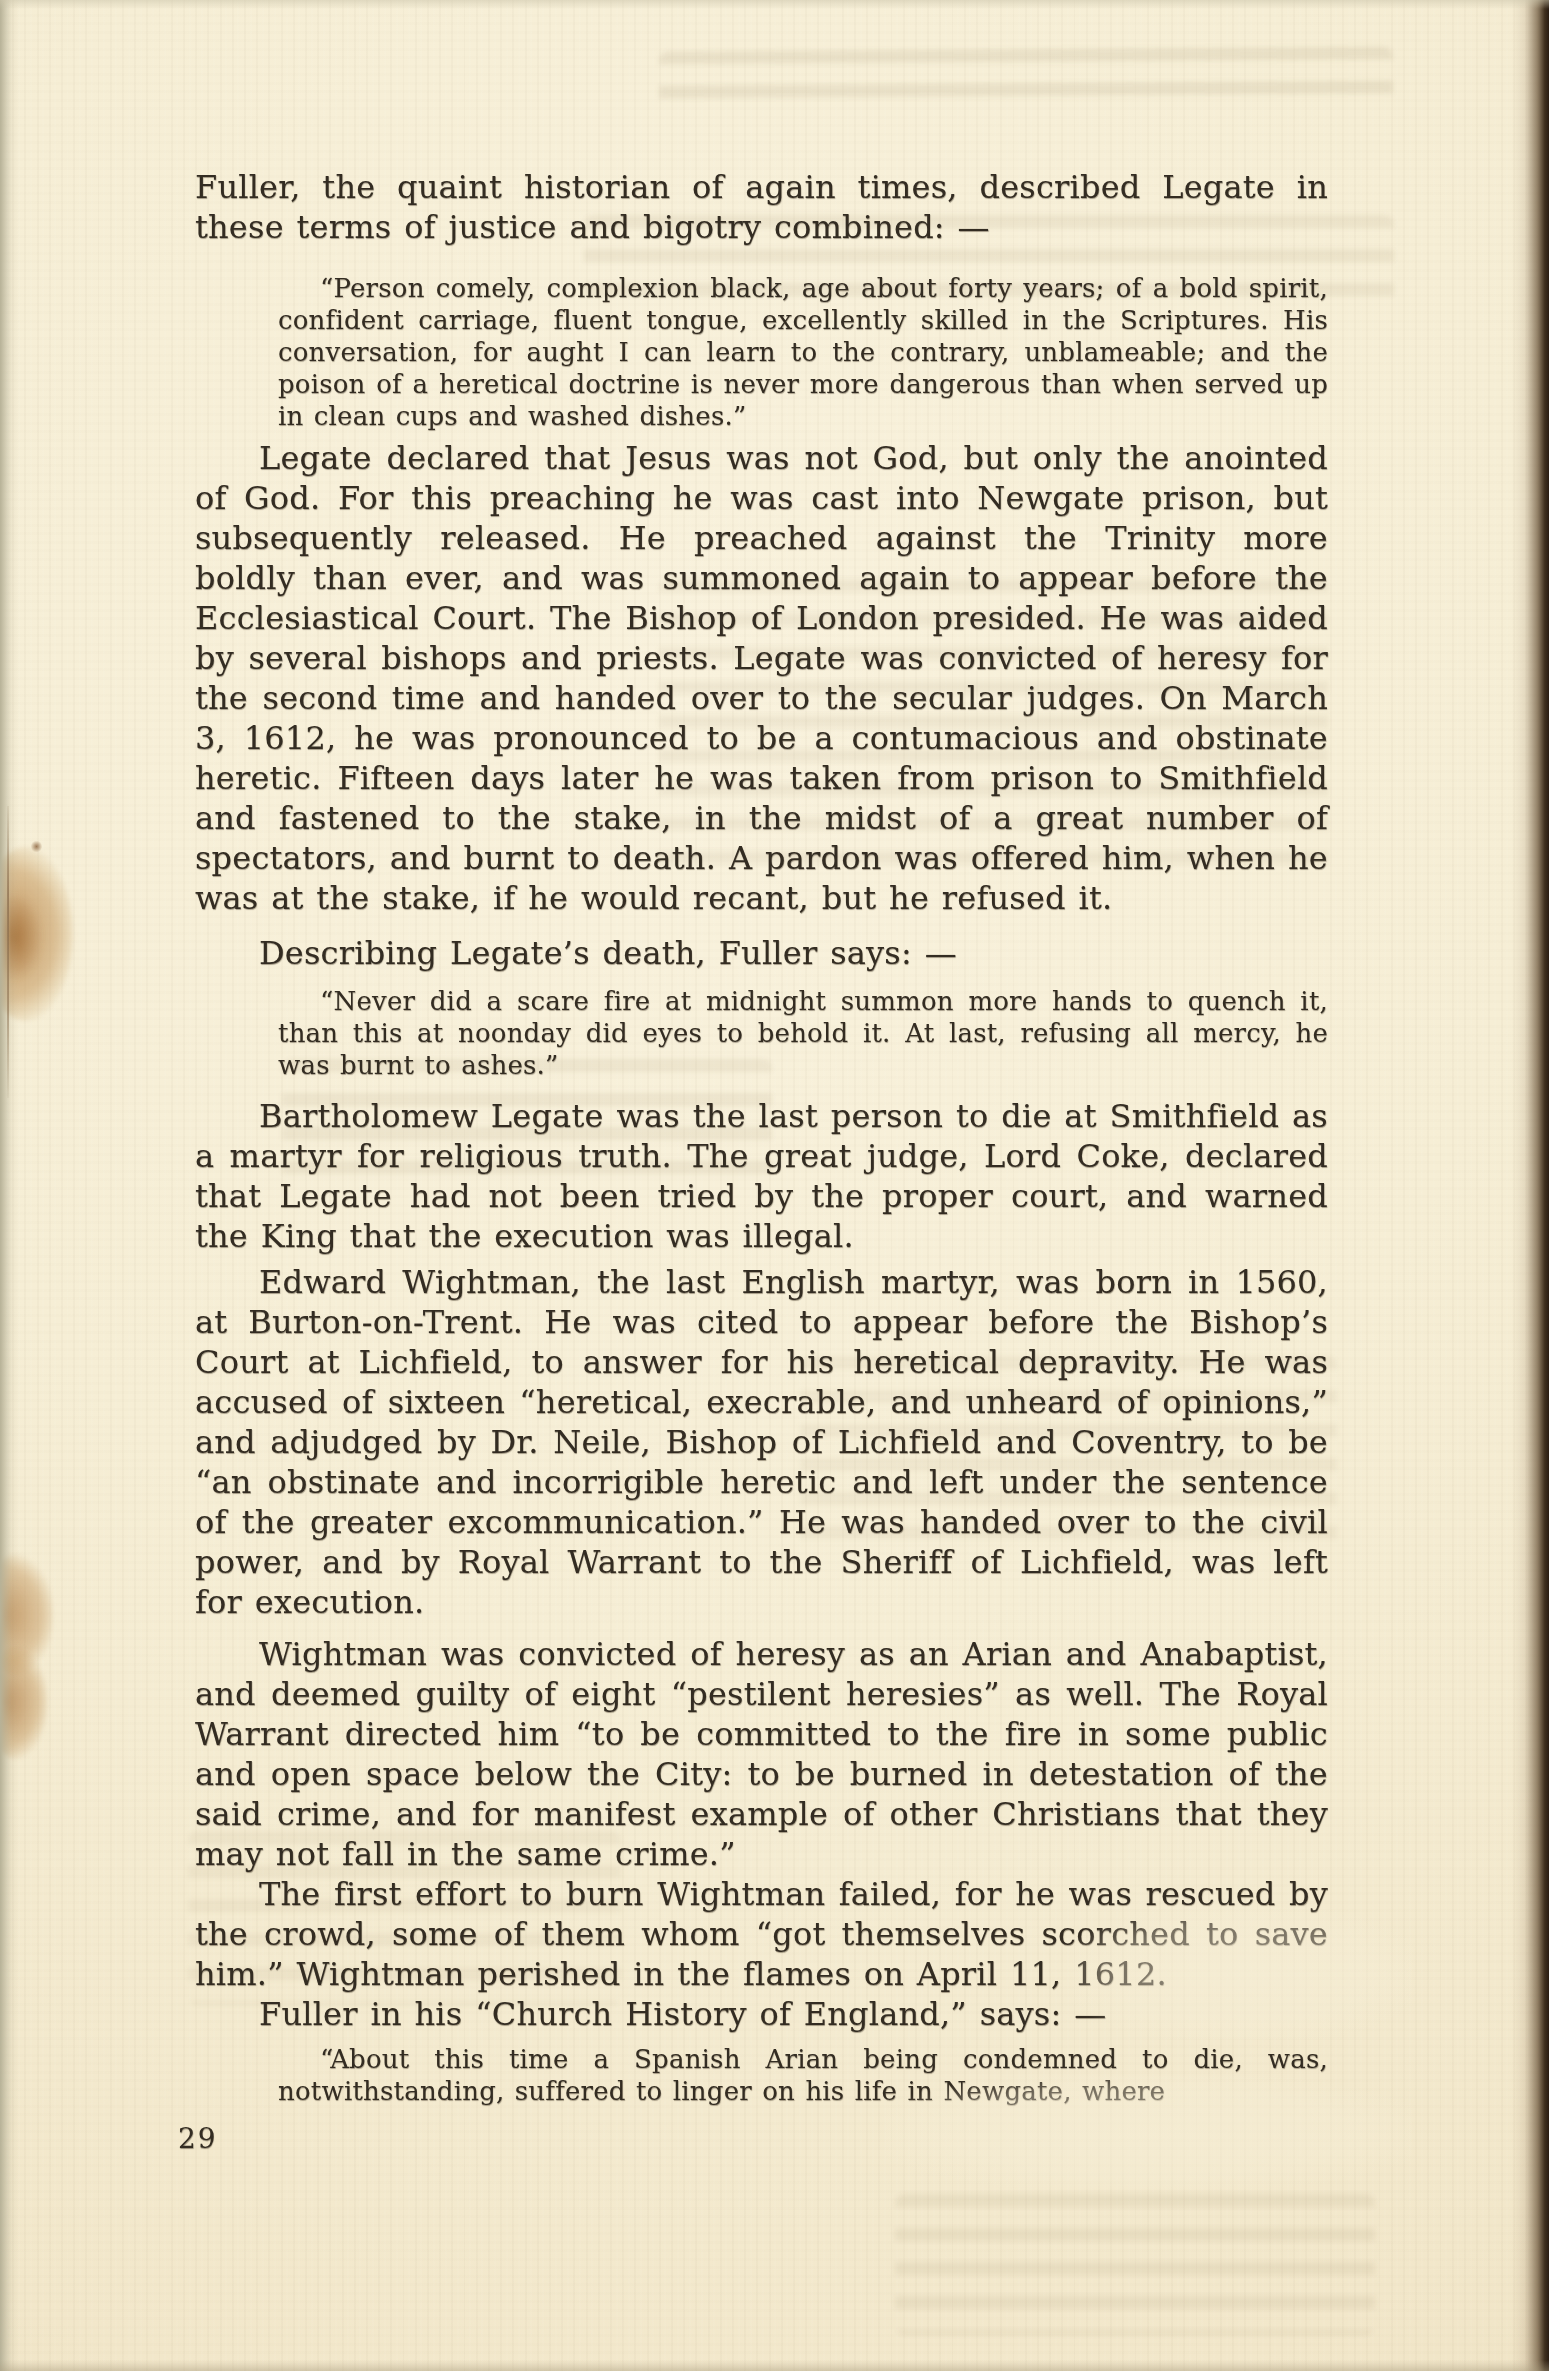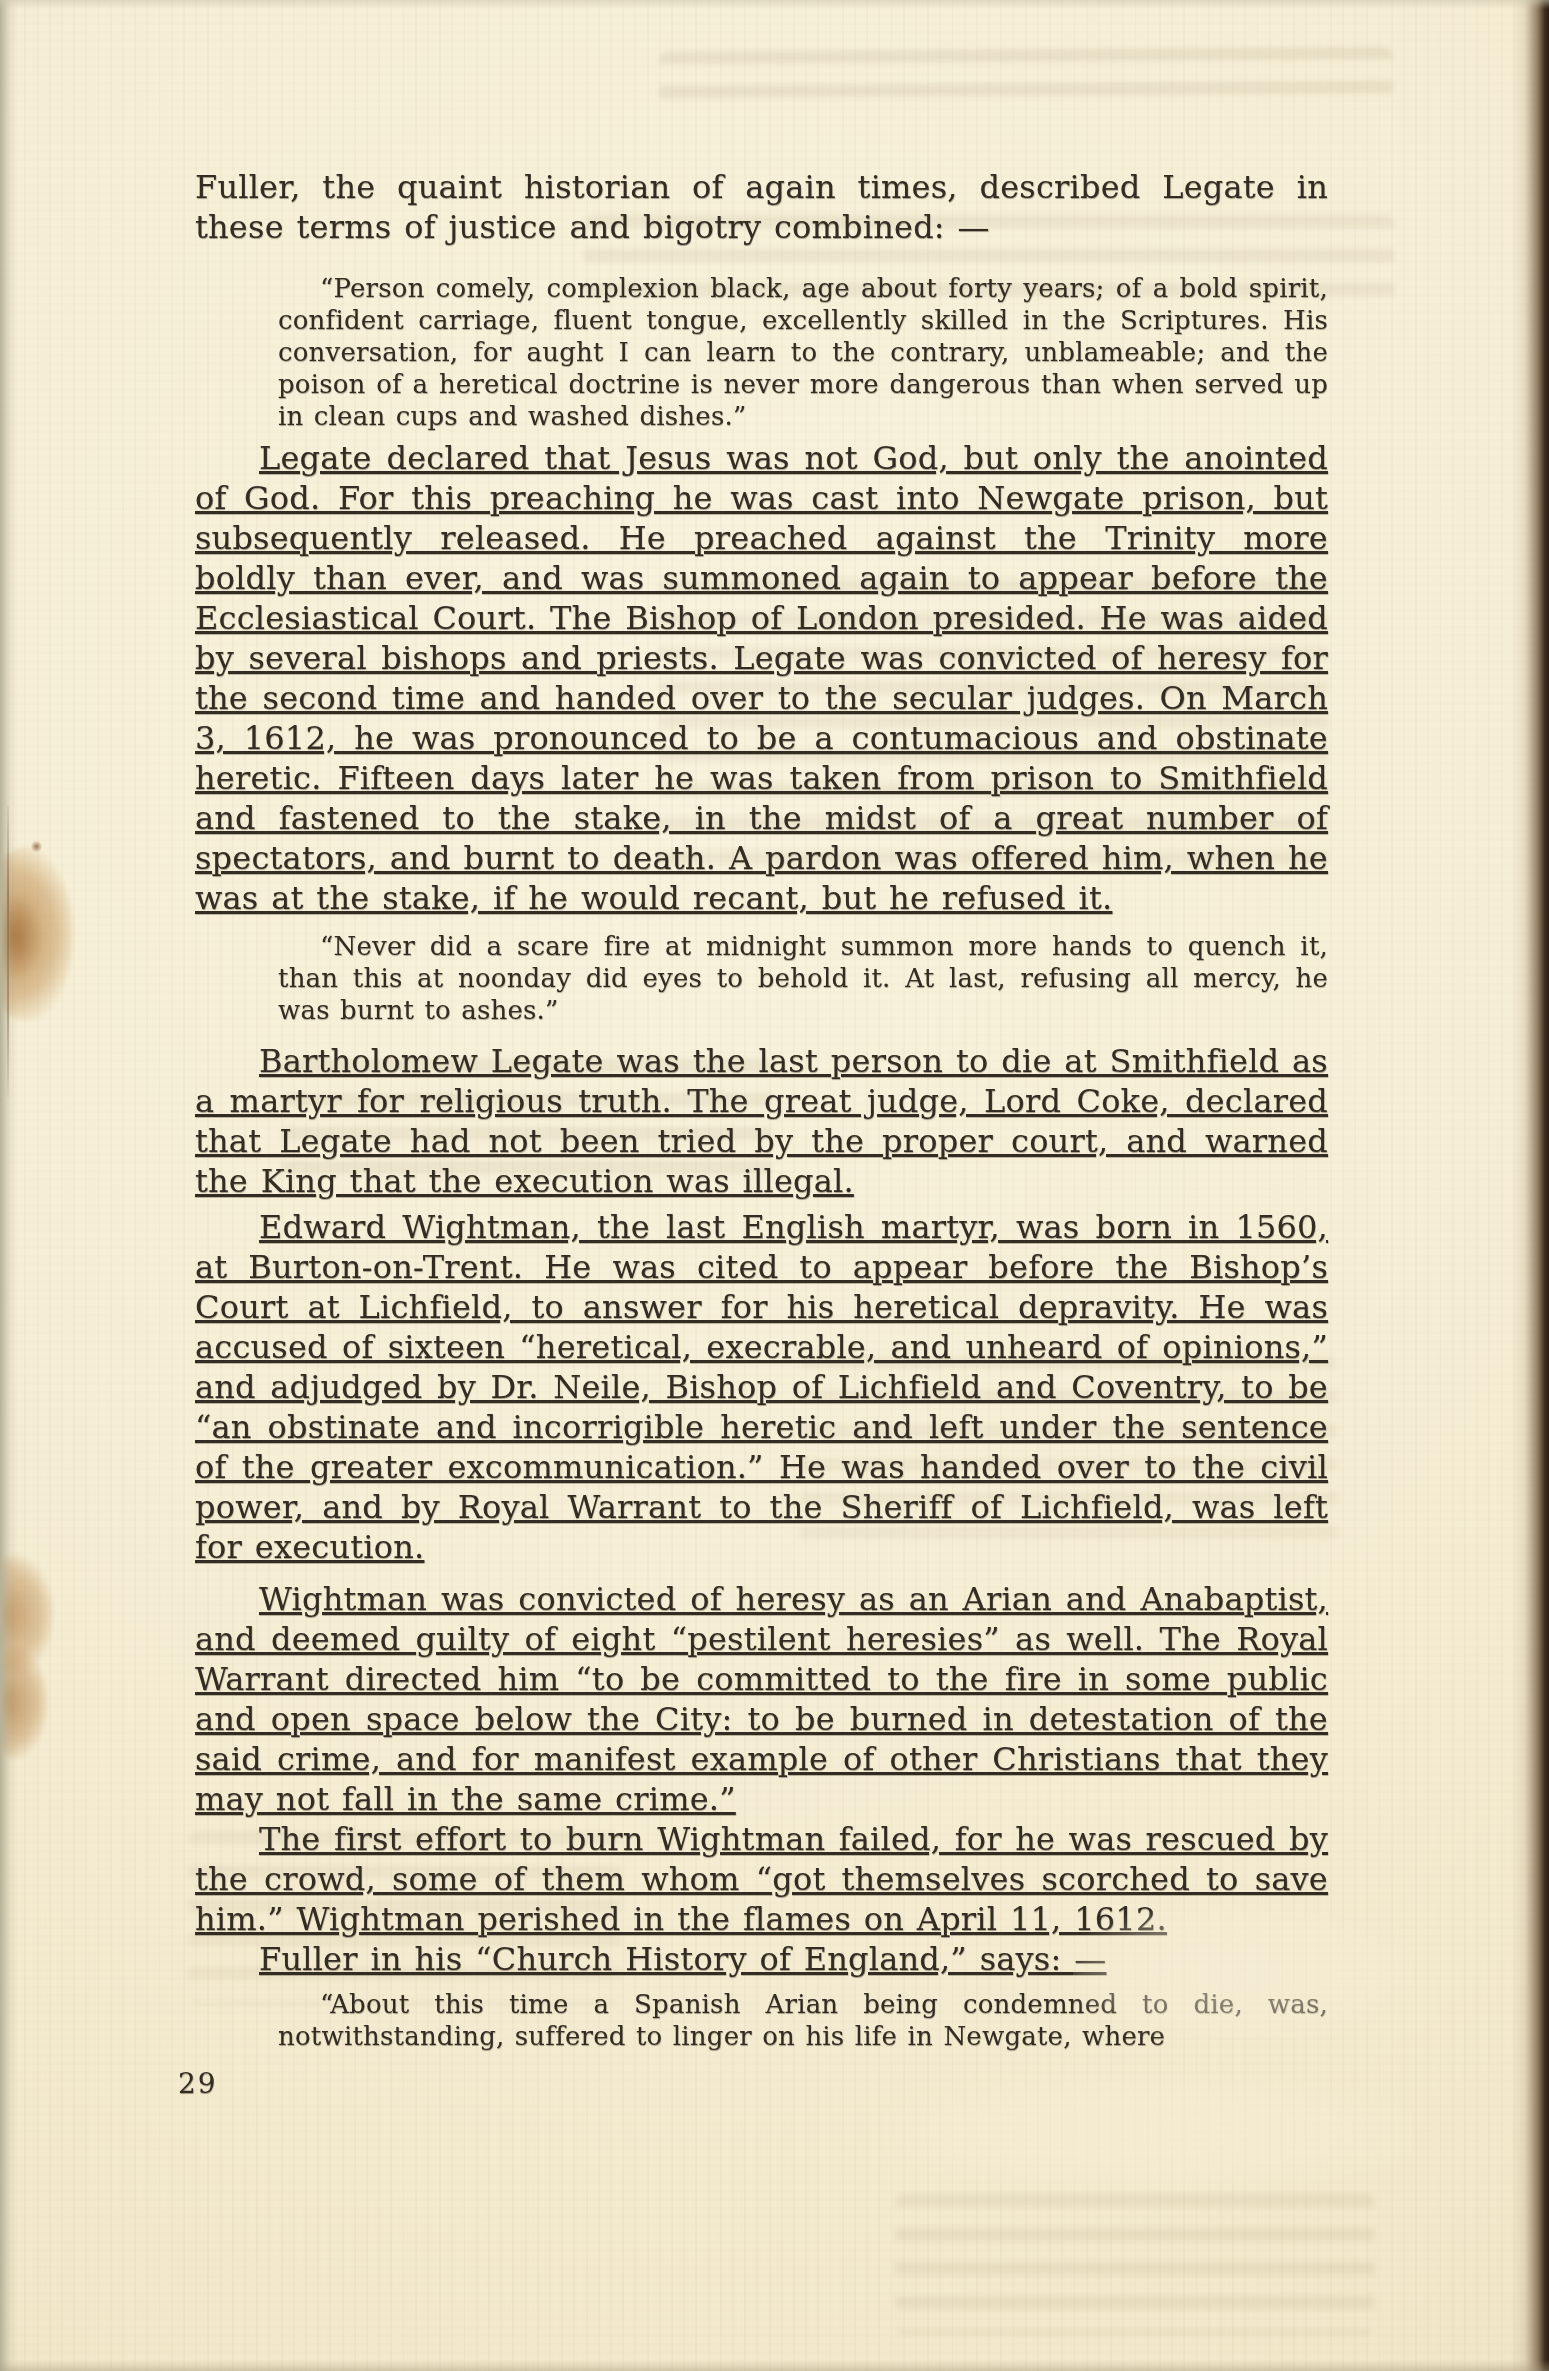--- a/index.html
+++ b/index.html
@@ -137,21 +137,21 @@
   p { margin: 0; }
 
   .body {
     font-size: 32px;
     line-height: 40px;
     text-align: justify;
     word-spacing: 2.4px;
     letter-spacing: 0.2px;
     text-shadow: 0.4px 0.7px 0.8px rgba(52,40,24,0.42);
   }
-  .indent { text-indent: 64px; text-decoration: underline; }
+  .indent { text-indent: 64px; }
 
   .quote {
     font-size: 26px;
     line-height: 32px;
     margin-left: 83px;
     width: 1050px;
     text-align: justify;
     text-indent: 42px;
     word-spacing: 1.9px;
     letter-spacing: 0.2px;
@@ -204,20 +204,21 @@
 
   <div class="text-column">
 
 
     <p class="body b1">Fuller, the quaint historian of again times, described Legate in these terms of justice and bigotry combined: —</p>
 
     <p class="quote b2">“Person comely, complexion black, age about forty years; of a bold spirit, confident carriage, fluent tongue, excellently skilled in the Scriptures. His conversation, for aught I can learn to the contrary, unblameable; and the poison of a heretical doctrine is never more dangerous than when served up in clean cups and washed dishes.”</p>
 
     <p class="body indent b3">Legate declared that Jesus was not God, but only the anointed of God. For this preaching he was cast into Newgate prison, but subsequently released. He preached against the Trinity more boldly than ever, and was summoned again to appear before the Ecclesiastical Court. The Bishop of London presided. He was aided by several bishops and priests. Legate was convicted of heresy for the second time and handed over to the secular judges. On March 3, 1612, he was pronounced to be a contumacious and obstinate heretic. Fifteen days later he was taken from prison to Smithfield and fastened to the stake, in the midst of a great number of spectators, and burnt to death. A pardon was offered him, when he was at the stake, if he would recant, but he refused it.</p>
 
+    <p class="body indent b4">Describing Legate’s death, Fuller says: —</p>
 
     <p class="quote b5">“Never did a scare fire at midnight summon more hands to quench it, than this at noonday did eyes to behold it. At last, refusing all mercy, he was burnt to ashes.”</p>
 
     <p class="body indent b6">Bartholomew Legate was the last person to die at Smithfield as a martyr for religious truth. The great judge, Lord Coke, declared that Legate had not been tried by the proper court, and warned the King that the execution was illegal.</p>
 
     <p class="body indent b7">Edward Wightman, the last English martyr, was born in 1560, at Burton-on-Trent. He was cited to appear before the Bishop’s Court at Lichfield, to answer for his heretical depravity. He was accused of sixteen “heretical, execrable, and unheard of opinions,” and adjudged by Dr. Neile, Bishop of Lichfield and Coventry, to be “an obstinate and incorrigible heretic and left under the sentence of the greater excommunication.” He was handed over to the civil power, and by Royal Warrant to the Sheriff of Lichfield, was left for execution.</p>
 
     <p class="body indent b8">Wightman was convicted of heresy as an Arian and Anabaptist, and deemed guilty of eight “pestilent heresies” as well. The Royal Warrant directed him “to be committed to the fire in some public and open space below the City: to be burned in detestation of the said crime, and for manifest example of other Christians that they may not fall in the same crime.”</p>
 
     <p class="body indent b9">The first effort to burn Wightman failed, for he was rescued by the crowd, some of them whom “got themselves scorched to save him.” Wightman perished in the flames on April 11, 1612.</p>

